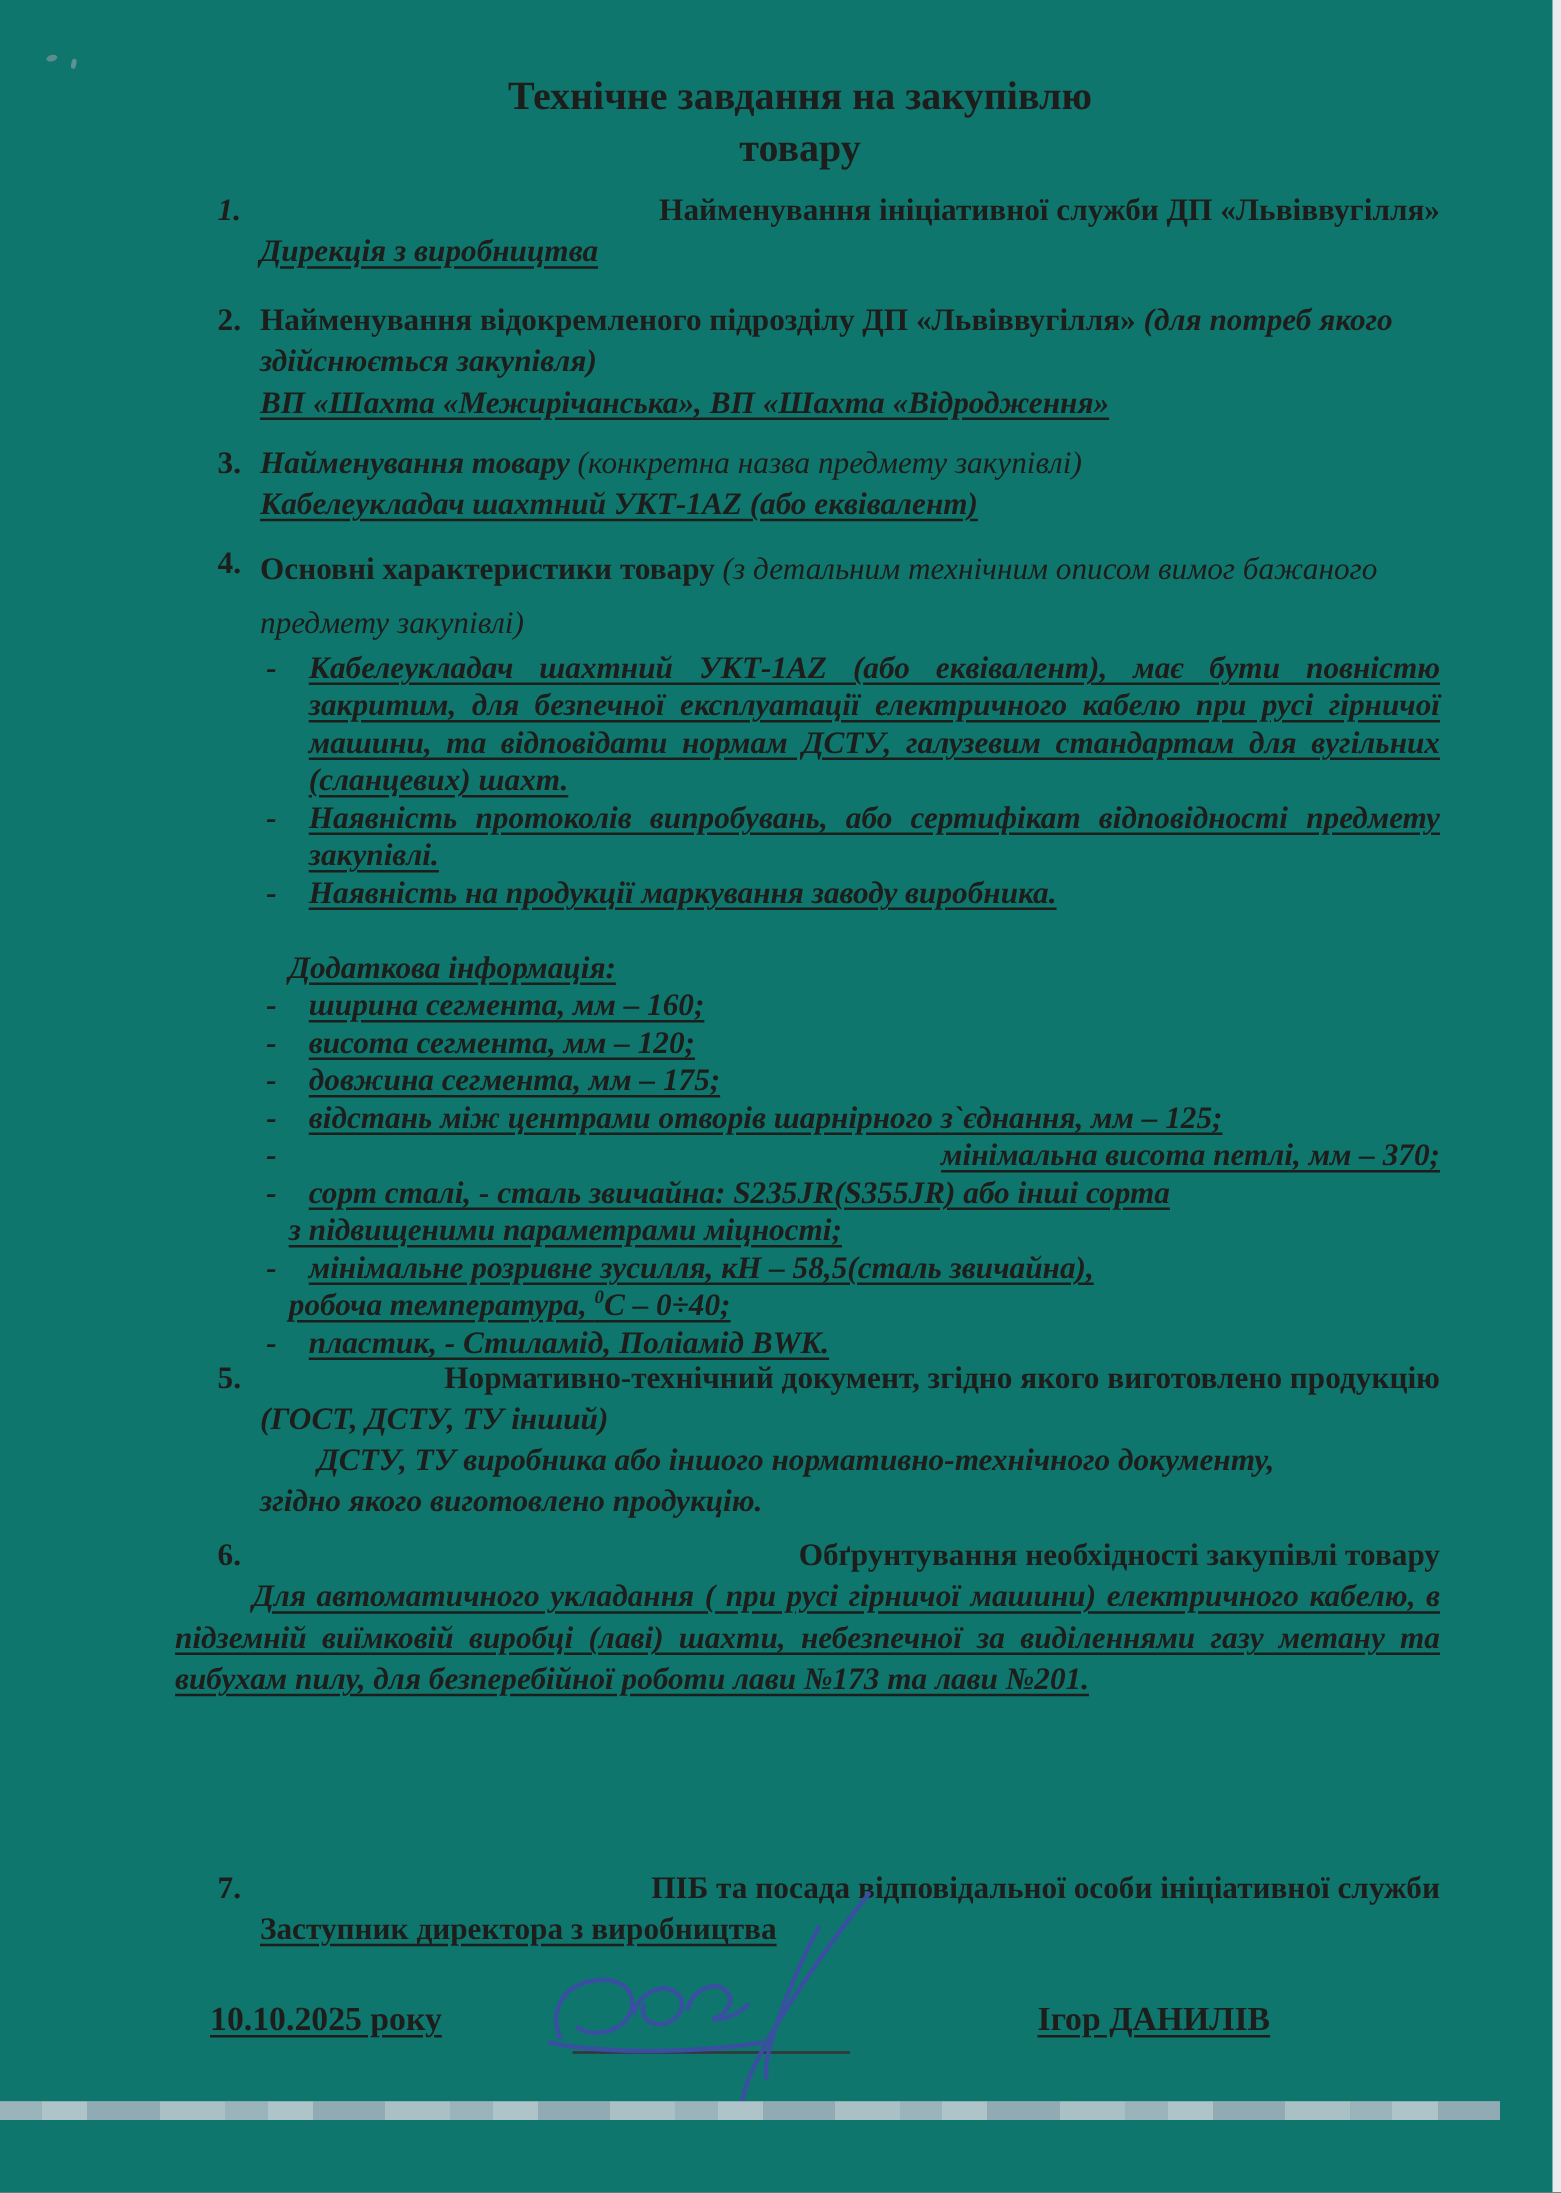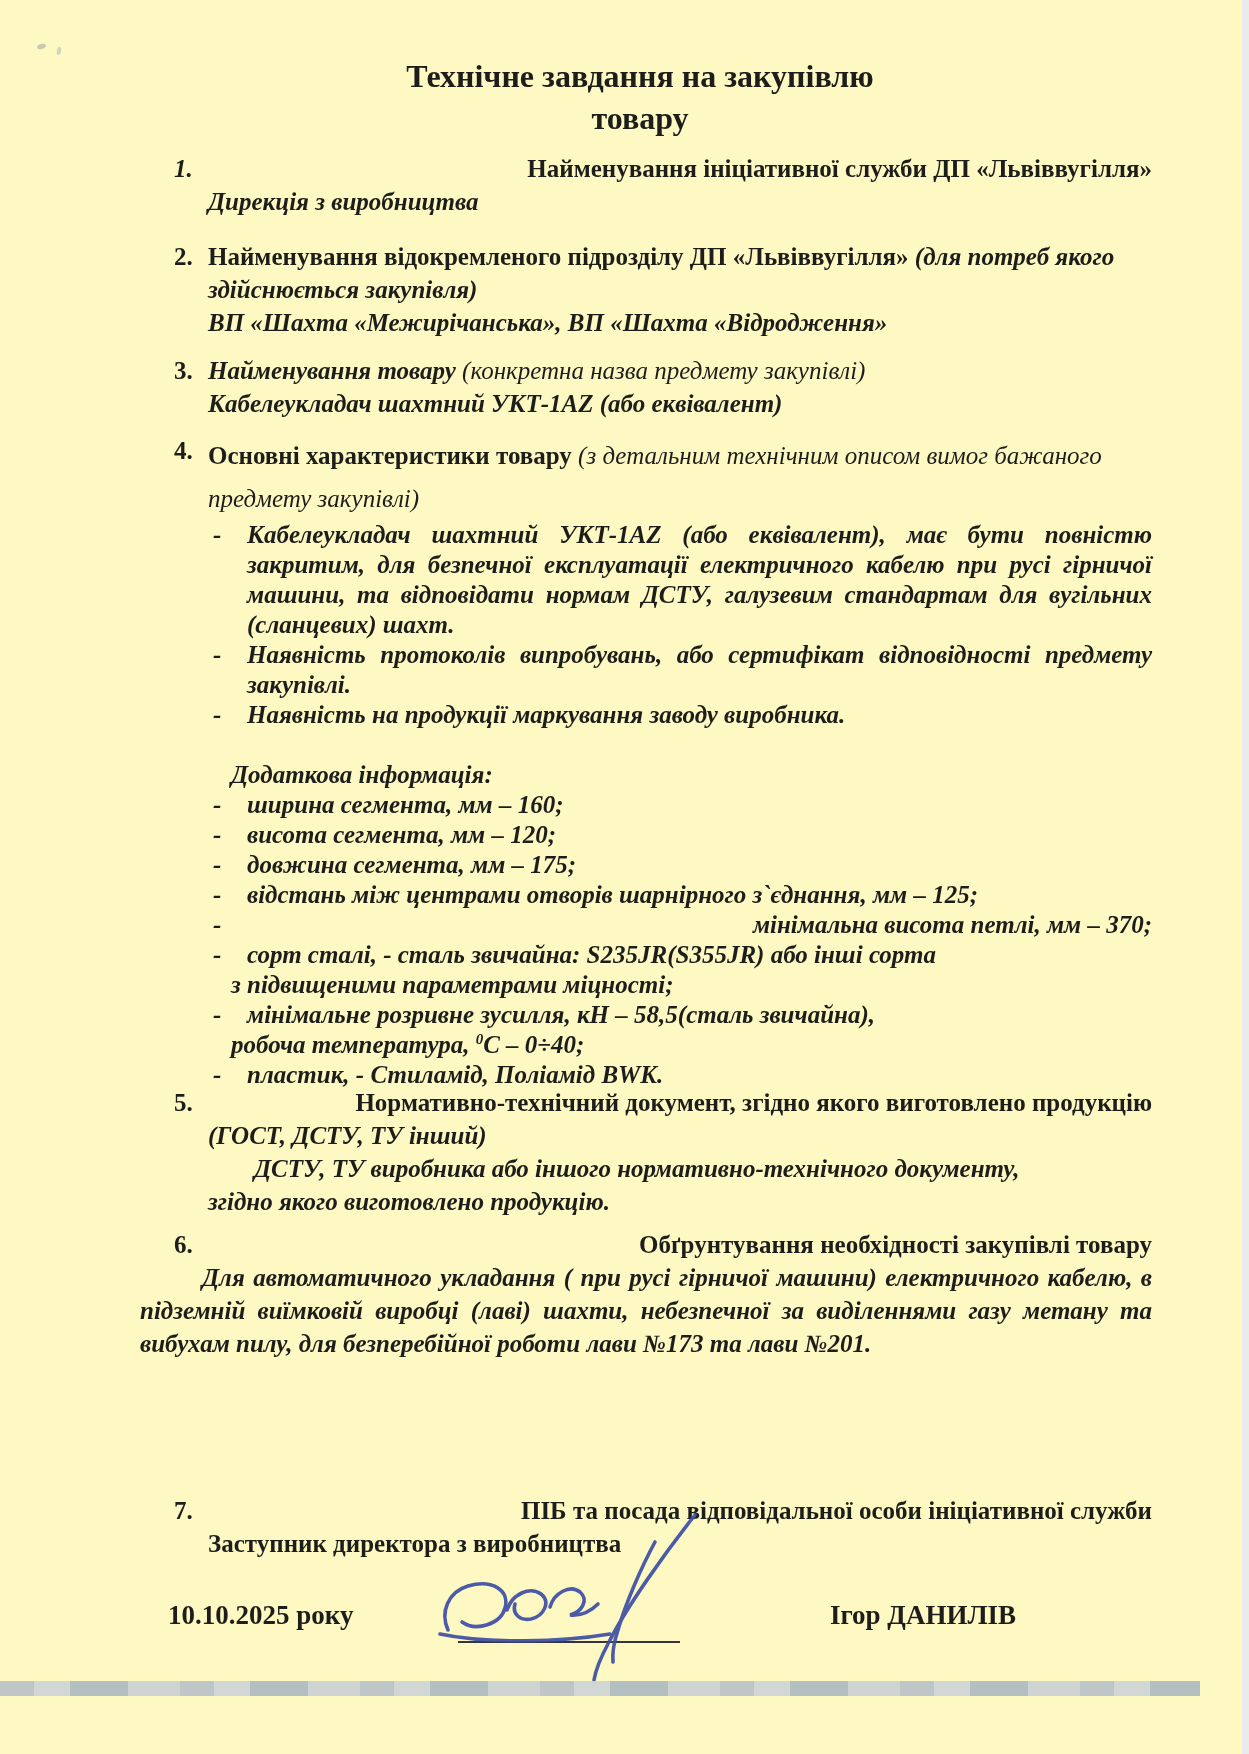--- a/index.html
+++ b/index.html
@@ -1,20 +1,20 @@
 <!DOCTYPE html>
 <html><head>
 <meta charset="utf-8">
 <style>
   html,body{margin:0;padding:0;background:#8a8a8a;}
   .page{
     position:relative;
     width:1249px;height:1754px;
     margin:0 auto;
-    background:#fef9c3;
+    background:#0f766e;
     font-family:"Liberation Serif", serif;
     color:#1d1d1b;
     overflow:hidden;
   }
   
   .edge-right{position:absolute;top:0;right:0;width:7px;height:100%;background:#e9ebed;}
   .scan-band{
     position:absolute;left:0;top:1681px;width:1200px;height:15px;
     background:
       repeating-linear-gradient(90deg, rgba(148,164,180,.45) 0 34px, rgba(190,200,210,.18) 34px 70px, rgba(130,150,168,.5) 70px 128px, rgba(175,188,198,.25) 128px 180px),
@@ -29,21 +29,21 @@
   .sec{position:absolute;left:174px;width:978px;font-size:25px;line-height:33px;}
   .item{display:flex;align-items:flex-start;}
   .num{width:34px;flex:0 0 34px;font-weight:700;}
   .num.it{font-style:italic;}
   .body{flex:1;min-width:0;}
 
   .b{font-weight:700;text-align:right;}
   .bi{font-weight:700;font-style:italic;}
   .i{font-style:italic;}
   .sbi{font-weight:600;font-style:italic;}
-  .u{text-decoration-thickness:2px;text-underline-offset:4px;}
+  .u{text-decoration:underline;text-decoration-thickness:2px;text-underline-offset:4px;}
 
   
   .s4 .body{line-height:30px;}
   .brow{display:flex;align-items:flex-start;}
   .bm{flex:0 0 39px;width:39px;padding-left:5px;box-sizing:border-box;font-weight:700;font-style:italic;}
   .btxt{flex:1;min-width:0;text-align:justify;}
   .cont{margin-left:23px;}
   .spacer{height:30px;}
   sup.deg{font-size:15px;vertical-align:super;line-height:0;}
 

